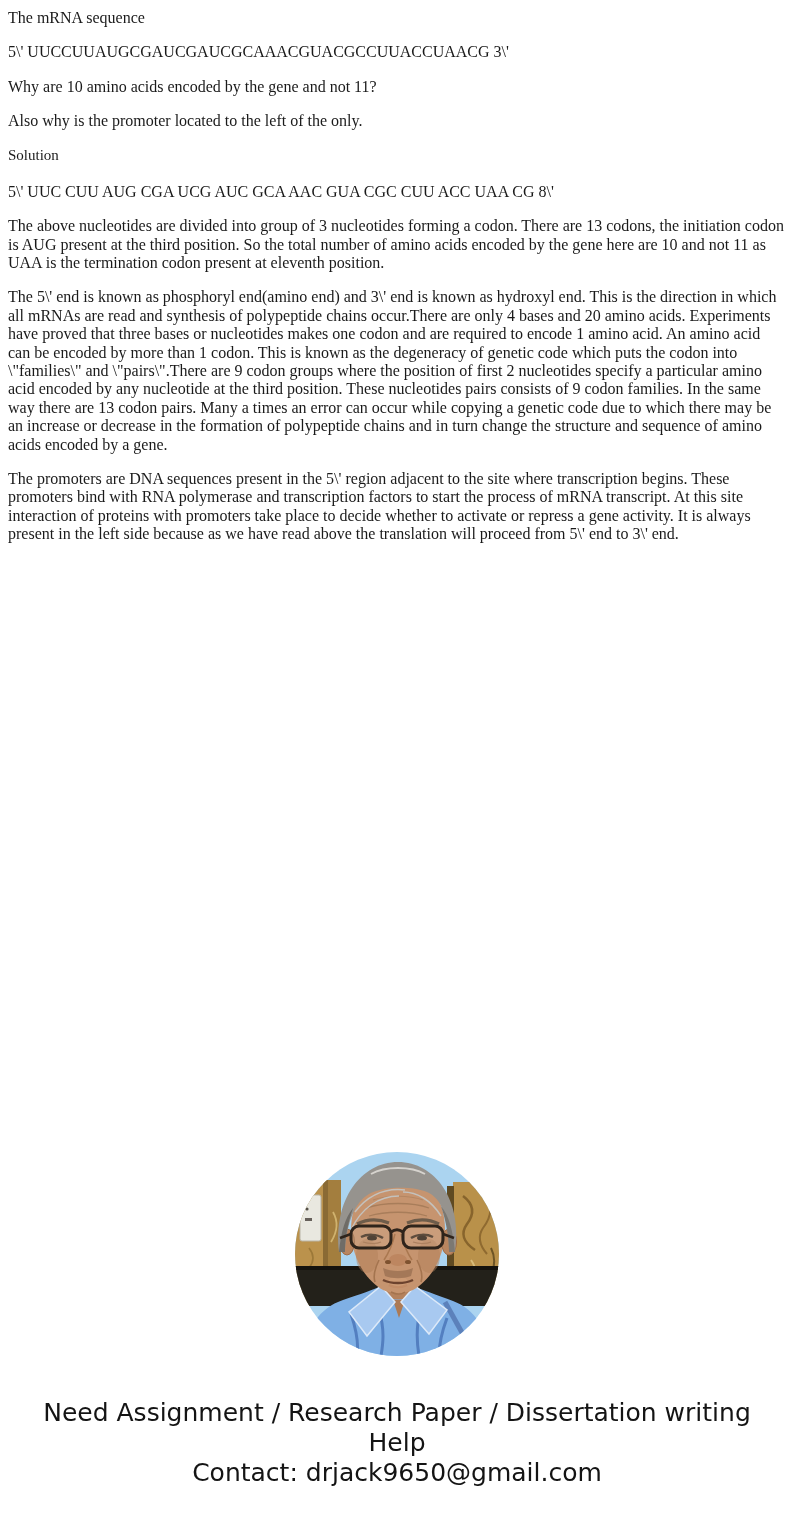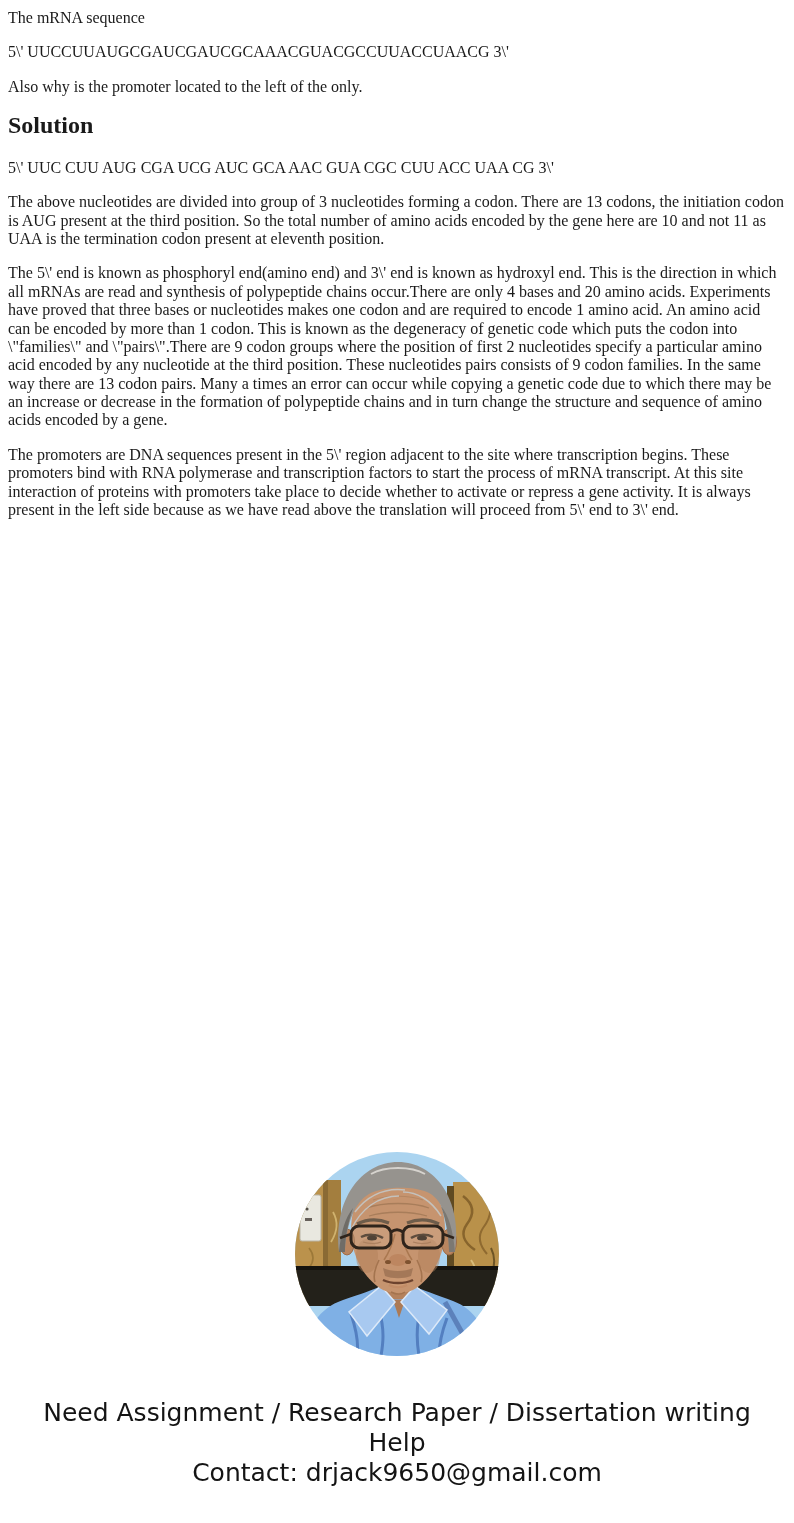--- a/index.html
+++ b/index.html
@@ -15,23 +15,23 @@
   .doc {
     position: absolute;
     top: 9px;
     left: 8px;
     right: 8px;
     font-size: 16px;
     line-height: 1.15;
   }
   .doc p { margin: 0 0 16px 0; }
   .doc h3 {
-    font-size: 24px;
+    font-size: 15px;
     line-height: 1.15;
-    font-weight: bold;
+    font-weight: normal;
     margin: 6px 0 19px 0;
   }
   .avatar {
     position: absolute;
     left: 295px;
     top: 1152px;
     width: 204px;
     height: 204px;
     border-radius: 50%;
     overflow: hidden;
@@ -52,23 +52,24 @@
   .banner .headline { max-width: 745px; margin: 0 auto; }
 </style>
 </head>
 <body>
 
 <div class="page">
 
   <div class="doc">
     <p>The mRNA sequence</p>
     <p>5\' UUCCUUAUGCGAUCGAUCGCAAACGUACGCCUUACCUAACG 3\'</p>
+    <p>Why are 10 amino acids encoded by the gene and not 11?</p>
     <p>Also why is the promoter located to the left of the only.</p>
     <h3>Solution</h3>
-    <p>5\' UUC CUU AUG CGA UCG AUC GCA AAC GUA CGC CUU ACC UAA CG 3\'</p>
+    <p>5\' UUC CUU AUG CGA UCG AUC GCA AAC GUA CGC CUU ACC UAA CG 8\'</p>
     <p>The above nucleotides are divided into group of 3 nucleotides forming a codon. There are 13 codons, the initiation codon is AUG present at the third position. So the total number of amino acids encoded by the gene here are 10 and not 11 as UAA is the termination codon present at eleventh position.</p>
     <p>The 5\' end is known as phosphoryl end(amino end) and 3\' end is known as hydroxyl end. This is the direction in which all mRNAs are read and synthesis of polypeptide chains occur.There are only 4 bases and 20 amino acids. Experiments have proved that three bases or nucleotides makes one codon and are required to encode 1 amino acid. An amino acid can be encoded by more than 1 codon. This is known as the degeneracy of genetic code which puts the codon into \"families\" and \"pairs\".There are 9 codon groups where the position of first 2 nucleotides specify a particular amino acid encoded by any nucleotide at the third position. These nucleotides pairs consists of 9 codon families. In the same way there are 13 codon pairs. Many a times an error can occur while copying a genetic code due to which there may be an increase or decrease in the formation of polypeptide chains and in turn change the structure and sequence of amino acids encoded by a gene.</p>
     <p>The promoters are DNA sequences present in the 5\' region adjacent to the site where transcription begins. These promoters bind with RNA polymerase and transcription factors to start the process of mRNA transcript. At this site interaction of proteins with promoters take place to decide whether to activate or repress a gene activity. It is always present in the left side because as we have read above the translation will proceed from 5\' end to 3\' end.</p>
   </div>
 
   <div class="avatar">
     <svg width="204" height="204" viewBox="0 0 204 204" xmlns="http://www.w3.org/2000/svg">
 
       <rect x="0" y="0" width="204" height="204" fill="#abd4f0"></rect>
 

